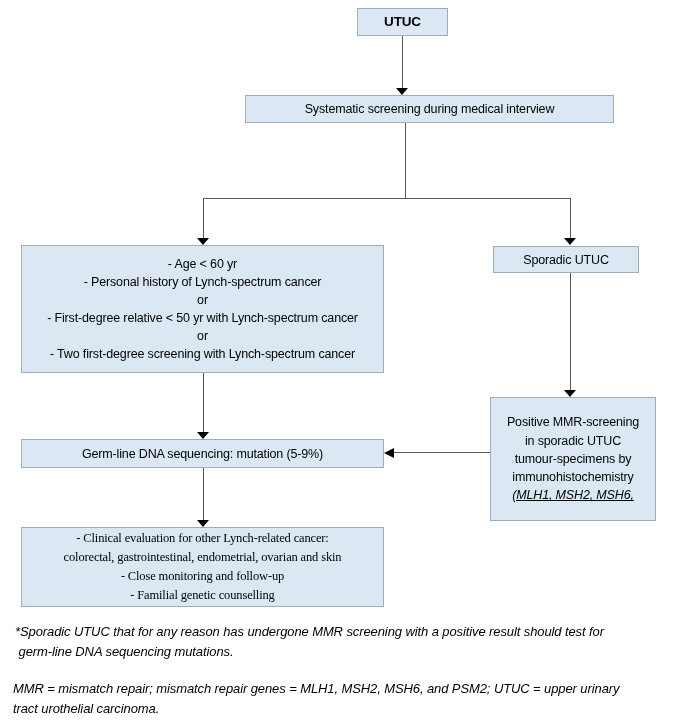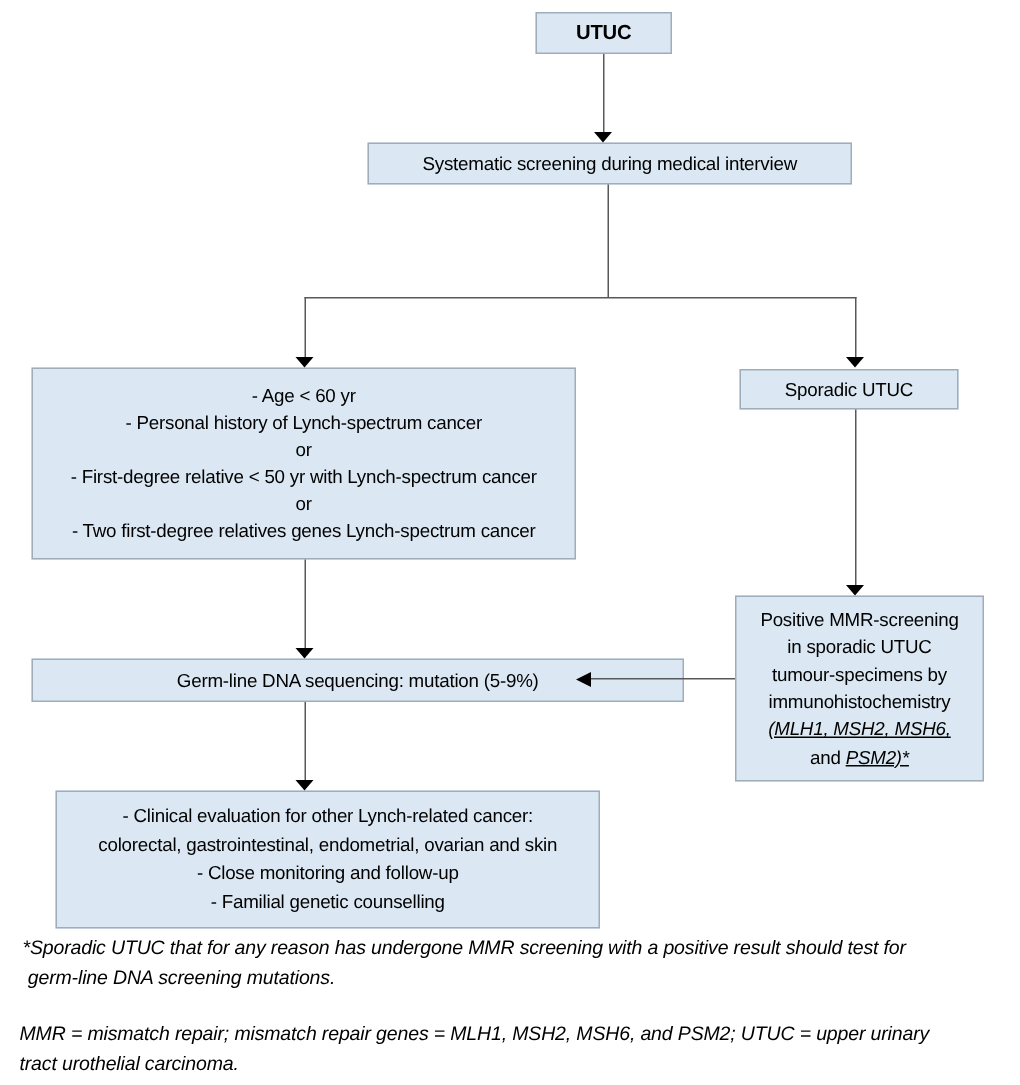--- a/index.html
+++ b/index.html
@@ -45,55 +45,54 @@
 </style>
 </head>
 <body>
 
 <div class="canvas">
 
   <div class="node bold" style="left:357px;top:8px;width:91px;height:28px;font-size:13.5px;">
     <div class="line">UTUC</div>
   </div>
 
-  <div class="node" style="left:245px;top:95px;width:323px;height:28px;">
+  <div class="node" style="left:245px;top:95px;width:369px;height:28px;">
     <div class="line">Systematic screening during medical interview</div>
   </div>
 
   <div class="node" style="left:21px;top:245px;width:363px;height:128px;">
     <div>
         <div class="line">- Age &lt; 60 yr</div>
         <div class="line">- Personal history of Lynch-spectrum cancer</div>
         <div class="line">or</div>
         <div class="line">- First-degree relative &lt; 50 yr with Lynch-spectrum cancer</div>
         <div class="line">or</div>
-        <div class="line">- Two first-degree relatives genes Lynch-spectrum cancer</div>
+        <div class="line">- Two first-degree screening with Lynch-spectrum cancer</div>
       </div>
   </div>
 
   <div class="node" style="left:493px;top:246px;width:146px;height:27px;">
     <div class="line">Sporadic UTUC</div>
   </div>
 
   <div class="node" style="left:490px;top:397px;width:166px;height:124px;line-height:18.3px;">
     <div>
         <div class="line">Positive MMR-screening</div>
         <div class="line">in sporadic UTUC</div>
         <div class="line">tumour-specimens by</div>
         <div class="line">immunohistochemistry</div>
         <div class="line"><span class="it">(MLH1, MSH2, MSH6,</span></div>
-        <div class="line"><span>and </span><span class="it">PSM2)*</span></div>
       </div>
   </div>
 
-  <div class="node" style="left:21px;top:439px;width:435px;height:29px;">
+  <div class="node" style="left:21px;top:439px;width:363px;height:29px;">
     <div class="line">Germ-line DNA sequencing: mutation (5-9%)</div>
   </div>
 
-  <div class="node" style="left:37px;top:527px;width:363px;height:92px;line-height:19px;">
+  <div class="node" style="left:21px;top:527px;width:363px;height:80px;line-height:19px;font-family:Liberation Serif, serif;">
     <div>
         <div class="line">- Clinical evaluation for other Lynch-related cancer:</div>
         <div class="line">colorectal, gastrointestinal, endometrial, ovarian and skin</div>
         <div class="line">- Close monitoring and follow-up</div>
         <div class="line">- Familial genetic counselling</div>
       </div>
   </div>
 
   <div class="vline" style="left:402px;top:36px;height:52px;"></div>
   <div class="arrow-down" style="left:396px;top:88px;"></div>
@@ -114,21 +113,21 @@
   <div class="arrow-down" style="left:564px;top:390px;"></div>
 
   <div class="hline" style="left:394px;top:452px;width:96px;"></div>
   <div class="arrow-left" style="left:384px;top:448px;"></div>
 
   <div class="vline" style="left:203px;top:468px;height:52px;"></div>
   <div class="arrow-down" style="left:197px;top:520px;"></div>
 
   <div class="fn" style="left:15px;top:622px;width:655px;">
       <div class="line">*Sporadic UTUC that for any reason has undergone MMR screening with a positive result should test for</div>
-      <div class="line"> germ-line DNA screening mutations.</div>
+      <div class="line"> germ-line DNA sequencing mutations.</div>
     </div>
 
   <div class="fn" style="left:13px;top:679px;width:655px;">
       <div class="line">MMR = mismatch repair; mismatch repair genes = MLH1, MSH2, MSH6, and PSM2; UTUC = upper urinary</div>
       <div class="line">tract urothelial carcinoma.</div>
     </div>
 
 </div>
 
 </body></html>

